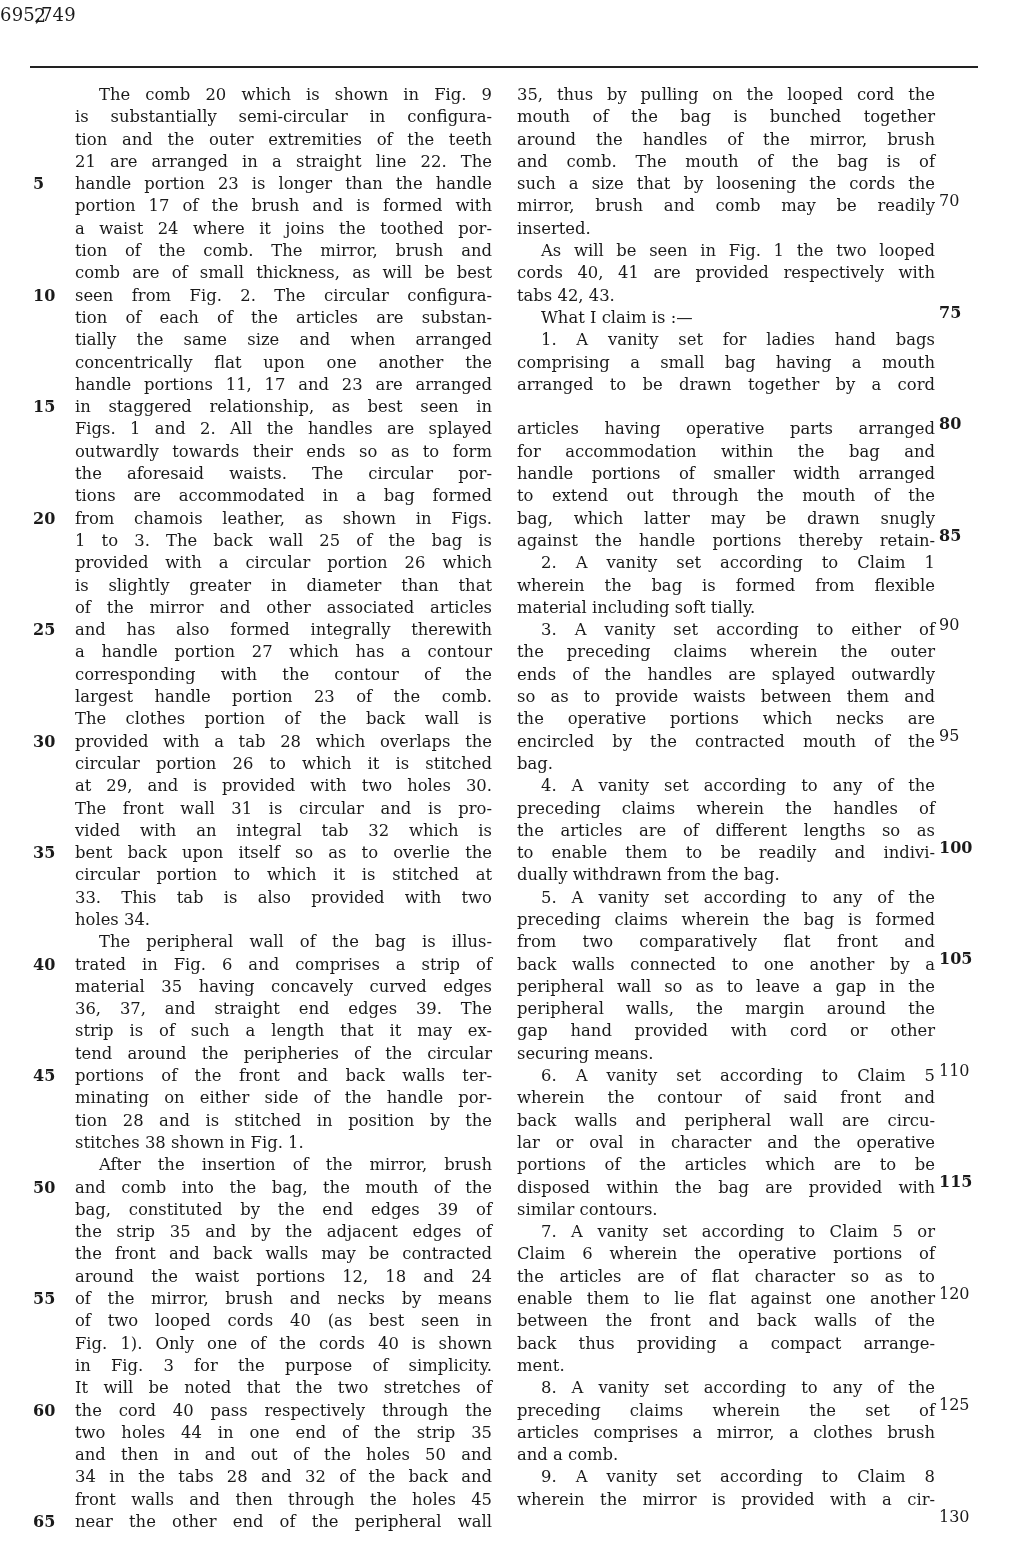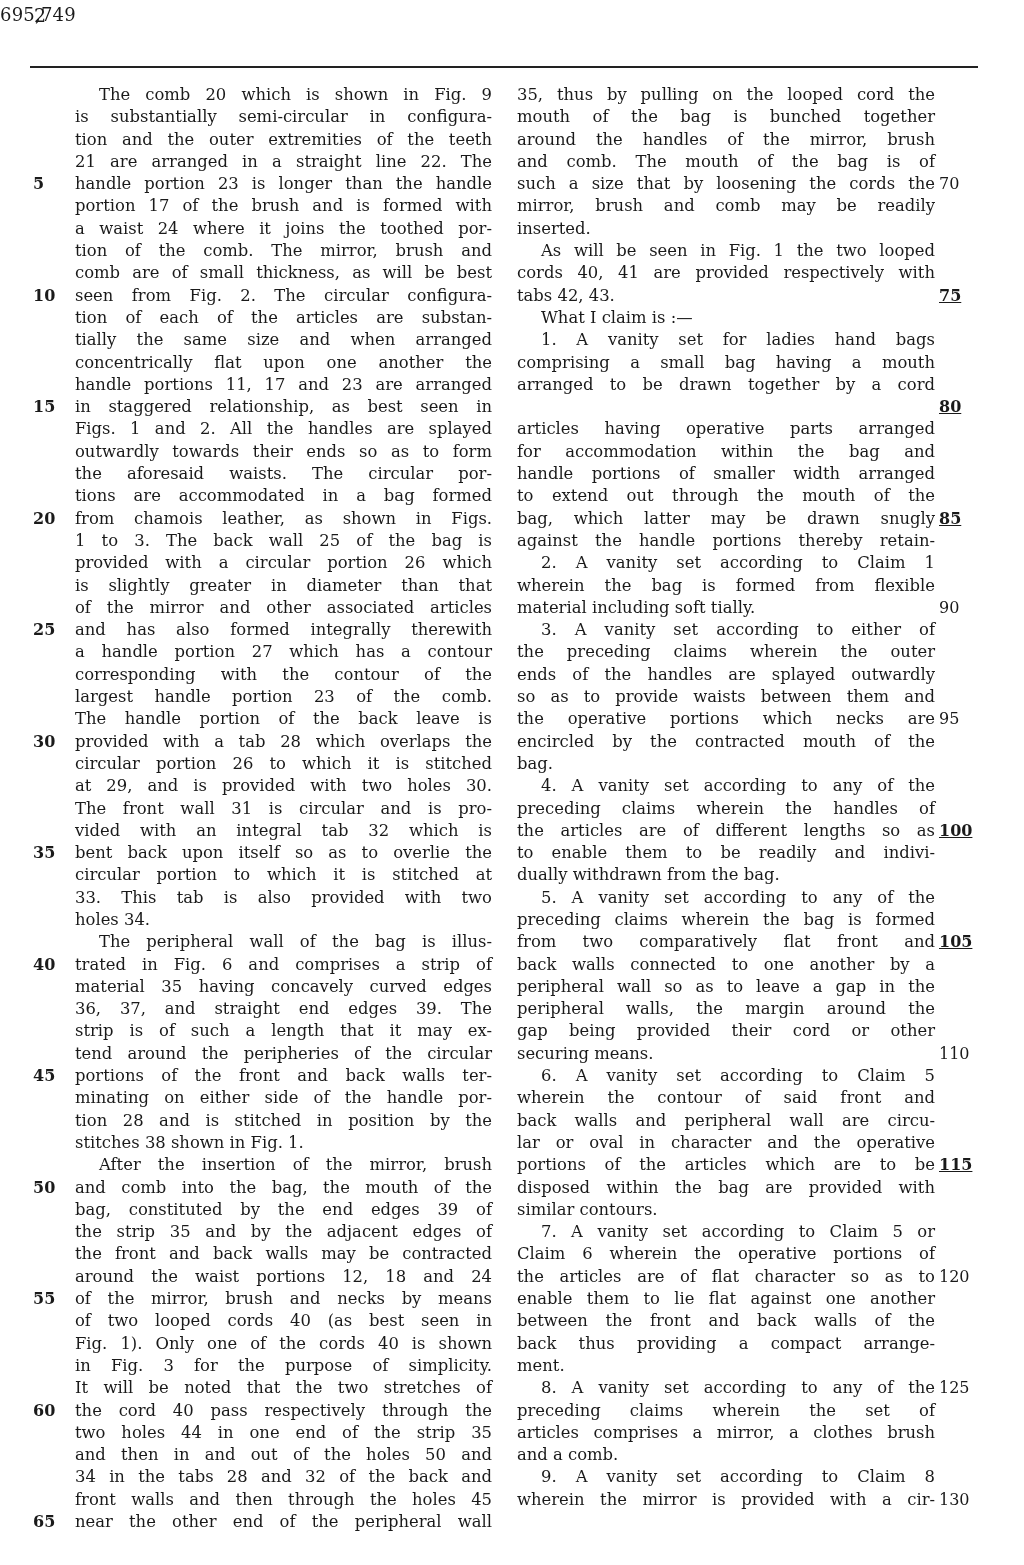--- a/index.html
+++ b/index.html
@@ -9,22 +9,22 @@
   .patent-num { position: absolute; left: 0; width: 1020px; text-align: left; top: 4px; font-size: 18px; letter-spacing: 0.2px; }
   .rule { position: absolute; left: 30px; width: 948px; top: 66px; height: 2px; background: #222; }
   .col { position: absolute; top: 84px; }
   .col-left { left: 75px; width: 417px; }
   .col-right { left: 517px; width: 418px; }
   .line { height: 22.3px; line-height: 22.3px; font-size: 16.4px; white-space: nowrap;
           text-align: justify; text-align-last: justify; position: relative; }
   .line.last { text-align-last: left; }
   .line.indent { padding-left: 24px; }
   .lnum-l { position: absolute; left: -42px; width: 34px; text-align: right; font-weight: bold; font-size: 16px; }
-  .lnum-r { position: absolute; right: -38px; width: 34px; text-align: left; font-size: 16px; }
-  .lnum-r.b { font-weight: bold; text-decoration: underline; }
+  .lnum-r { position: absolute; right: -38px; width: 34px; text-align: left; font-size: 16px; margin-top: 17px; }
+  .lnum-r.b { font-weight: bold; }
 </style>
 </head>
 <body>
 
 <div class="page-num">2</div>
 <div class="patent-num">695,749</div>
 <div class="rule"></div>
 
 <div class="col col-left" id="col-left">
     <div class="line indent"><span>The comb 20 which is shown in Fig. 9</span></div>
@@ -48,21 +48,21 @@
     <div class="line"><span>tions are accommodated in a bag formed</span></div>
     <div class="line"><span>from chamois leather, as shown in Figs.</span><span class="lnum-l">20</span></div>
     <div class="line"><span>1 to 3.  The back wall 25 of the bag is</span></div>
     <div class="line"><span>provided with a circular portion 26 which</span></div>
     <div class="line"><span>is slightly greater in diameter than that</span></div>
     <div class="line"><span>of the mirror and other associated articles</span></div>
     <div class="line"><span>and has also formed integrally therewith</span><span class="lnum-l">25</span></div>
     <div class="line"><span>a handle portion 27 which has a contour</span></div>
     <div class="line"><span>corresponding with the contour of the</span></div>
     <div class="line"><span>largest handle portion 23 of the comb.</span></div>
-    <div class="line"><span>The handle portion of the back leave is</span></div>
+    <div class="line"><span>The clothes portion of the back wall is</span></div>
     <div class="line"><span>provided with a tab 28 which overlaps the</span><span class="lnum-l">30</span></div>
     <div class="line"><span>circular portion 26 to which it is stitched</span></div>
     <div class="line"><span>at 29, and is provided with two holes 30.</span></div>
     <div class="line"><span>The front wall 31 is circular and is pro-</span></div>
     <div class="line"><span>vided with an integral tab 32 which is</span></div>
     <div class="line"><span>bent back upon itself so as to overlie the</span><span class="lnum-l">35</span></div>
     <div class="line"><span>circular portion to which it is stitched at</span></div>
     <div class="line"><span>33.  This tab is also provided with two</span></div>
     <div class="line last"><span>holes 34.</span></div>
     <div class="line indent"><span>The peripheral wall of the bag is illus-</span></div>
@@ -129,21 +129,21 @@
     <div class="line"><span>preceding claims wherein the handles of</span></div>
     <div class="line"><span>the articles are of different lengths so as</span><span class="lnum-r b">100</span></div>
     <div class="line"><span>to enable them to be readily and indivi-</span></div>
     <div class="line last"><span>dually withdrawn from the bag.</span></div>
     <div class="line indent"><span>5. A vanity set according to any of the</span></div>
     <div class="line"><span>preceding claims wherein the bag is formed</span></div>
     <div class="line"><span>from two comparatively flat front and</span><span class="lnum-r b">105</span></div>
     <div class="line"><span>back walls connected to one another by a</span></div>
     <div class="line"><span>peripheral wall so as to leave a gap in the</span></div>
     <div class="line"><span>peripheral walls, the margin around the</span></div>
-    <div class="line"><span>gap being provided their cord or other</span></div>
+    <div class="line"><span>gap hand provided with cord or other</span></div>
     <div class="line last"><span>securing means.</span><span class="lnum-r">110</span></div>
     <div class="line indent"><span>6. A vanity set according to Claim 5</span></div>
     <div class="line"><span>wherein the contour of said front and</span></div>
     <div class="line"><span>back walls and peripheral wall are circu-</span></div>
     <div class="line"><span>lar or oval in character and the operative</span></div>
     <div class="line"><span>portions of the articles which are to be</span><span class="lnum-r b">115</span></div>
     <div class="line"><span>disposed within the bag are provided with</span></div>
     <div class="line last"><span>similar contours.</span></div>
     <div class="line indent"><span>7. A vanity set according to Claim 5 or</span></div>
     <div class="line"><span>Claim 6 wherein the operative portions of</span></div>

